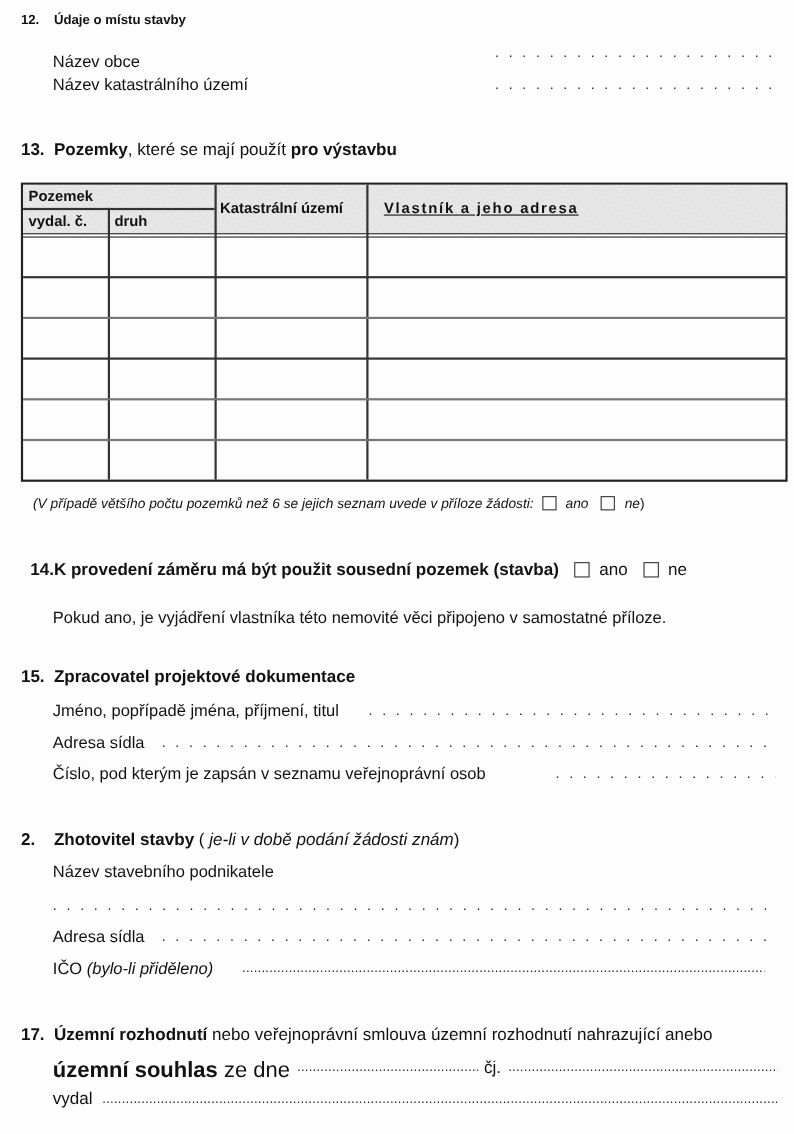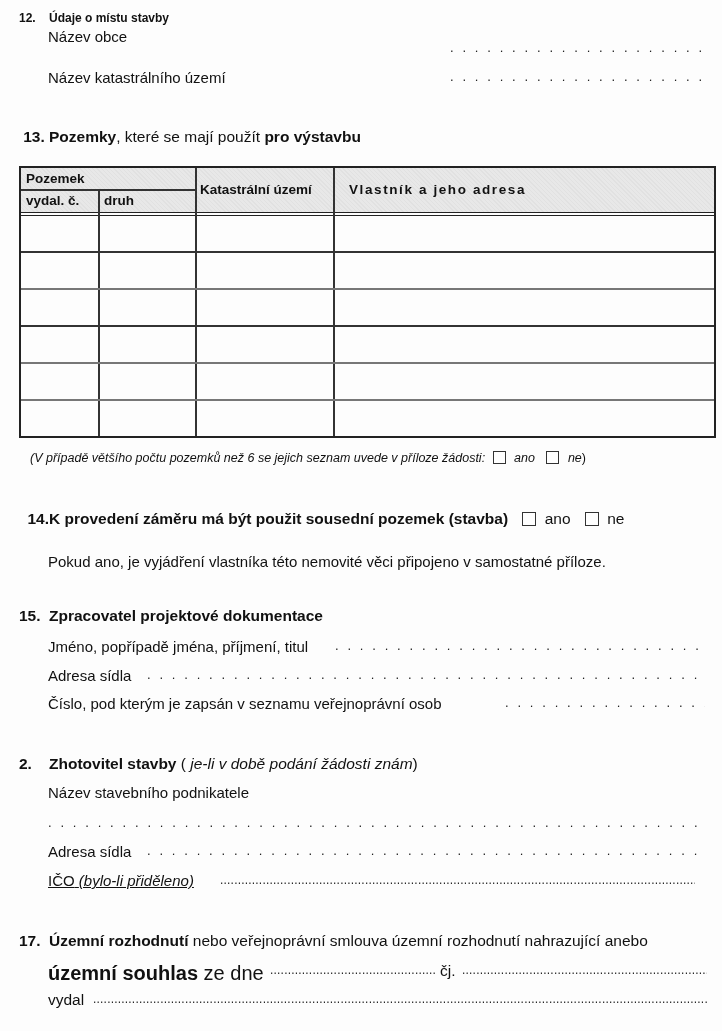--- a/index.html
+++ b/index.html
@@ -23,43 +23,43 @@
   .hline { position: absolute; left: 0; right: 0; height: 1.5px; background: #333; }
   .th { position: absolute; font-weight: bold; font-size: 13.5px; }
   .cell { position: absolute; }
 </style>
 </head>
 <body>
 
 <div class="abs h" style="left:19px; top:11px;">
   <span class="num">12.</span><span>Údaje o místu stavby</span>
 </div>
-<div class="abs" style="left:48px; top:28px;text-align:center;">Název obce</div>
+<div class="abs" style="left:48px; top:48px;text-align:center;">Název obce</div>
 <div class="dots-fill" style="left:450px; top:40px; width:255px;">. . . . . . . . . . . . . . . . . . . . . . . . . . . . . . . . . . . . . . . . . .</div>
 <div class="abs" style="left:48px; top:69px;">Název katastrálního území</div>
 <div class="dots-fill" style="left:450px; top:69px; width:255px;">. . . . . . . . . . . . . . . . . . . . . . . . . . . . . . . . . . . . . . . . . .</div>
 
-<div class="abs" style="left:19px; top:128px; font-size:15.5px;text-align:center;">
+<div class="abs" style="left:19px; top:128px; font-size:15.5px;">
   <b class="num">13.</b><b>Pozemky</b><span>, které se mají použít </span><b>pro výstavbu</b>
 </div>
 
 <div class="tbl">
   <div class="thead"></div>
   <div class="thead-bottom"></div>
 
   <div style="position:absolute; left:0; width:174px; top:21px; height:1.5px; background:#333;"></div>
   <div class="vline" style="left:77px; top:21px;"></div>
   <div class="vline" style="left:174px;"></div>
   <div class="vline" style="left:312px;"></div>
 
   <div class="th" style="left:5px; top:3px;">Pozemek</div>
   <div class="th" style="left:5px; top:25px;">vydal. č.</div>
   <div class="th" style="left:83px; top:25px;">druh</div>
   <div class="th" style="left:179px; top:14px;text-align:center;">Katastrální území</div>
-  <div class="th" style="left:328px; top:14px; letter-spacing:1.6px;">Vlastník a jeho adresa</div>
+  <div class="th" style="left:328px; top:14px; letter-spacing:1.6px;text-decoration:underline;">Vlastník a jeho adresa</div>
 
   <div class="hline" style="top:83px;"></div>
   <div class="hline" style="top:120px; background:#777;"></div>
   <div class="hline" style="top:157px;"></div>
   <div class="hline" style="top:194px; background:#777;"></div>
   <div class="hline" style="top:231px; background:#777;"></div>
 
   <div id="tbody">
       <div class="cell" style="left: 3px; top: 51px; width: 71px; height: 29px; font-size: 13px;"></div>
       <div class="cell" style="left: 80px; top: 51px; width: 91px; height: 29px; font-size: 13px;"></div>
@@ -115,21 +115,21 @@
 <div class="abs" style="left:48px; top:695px;">Číslo, pod kterým je zapsán v seznamu veřejnoprávní osob</div>
 <div class="dots-fill" style="left:505px; top:695px; width:200px;">. . . . . . . . . . . . . . . . . . . . . . . . . . . . . . . . . . . . . .</div>
 
 <div class="abs" style="left:19px; top:755px; font-size:15.5px;">
   <b class="num">2.</b><b>Zhotovitel stavby</b><span> ( </span><i>je-li v době podání žádosti znám</i><span>)</span>
 </div>
 <div class="abs" style="left:48px; top:784px;">Název stavebního podnikatele</div>
 <div class="dots-fill" style="left:48px; top:815px; width:657px;">. . . . . . . . . . . . . . . . . . . . . . . . . . . . . . . . . . . . . . . . . . . . . . . . . . . . . . . . . . . . . . . . . . . . . . . . . . . . . . . . . . . . . . . . . . . . . . . . . . . . . . . . . . . .</div>
 <div class="abs" style="left:48px; top:843px;">Adresa sídla</div>
 <div class="dots-fill" style="left:147px; top:843px; width:558px;">. . . . . . . . . . . . . . . . . . . . . . . . . . . . . . . . . . . . . . . . . . . . . . . . . . . . . . . . . . . . . . . . . . . . . . . . . . . . . . . . . . . . . . . . . . . . .</div>
-<div class="abs" style="left:48px; top:872px;text-decoration:underline;">
+<div class="abs" style="left:48px; top:872px;">
   <span>IČO</span> <i>(bylo-li přiděleno)</i>
 </div>
 <div class="dots-fill dense" style="left:220px; top:873px; width:475px;">.....................................................................................................................................................................</div>
 
 <div class="abs" style="left:19px; top:932px; font-size:15.5px;">
   <b class="num">17.</b><b>Územní rozhodnutí</b><span> nebo veřejnoprávní smlouva územní rozhodnutí nahrazující anebo</span>
 </div>
 <div class="abs" style="left:48px; top:962px; font-size:20px;">
   <b>územní souhlas</b><span> ze dne </span>
 </div>

